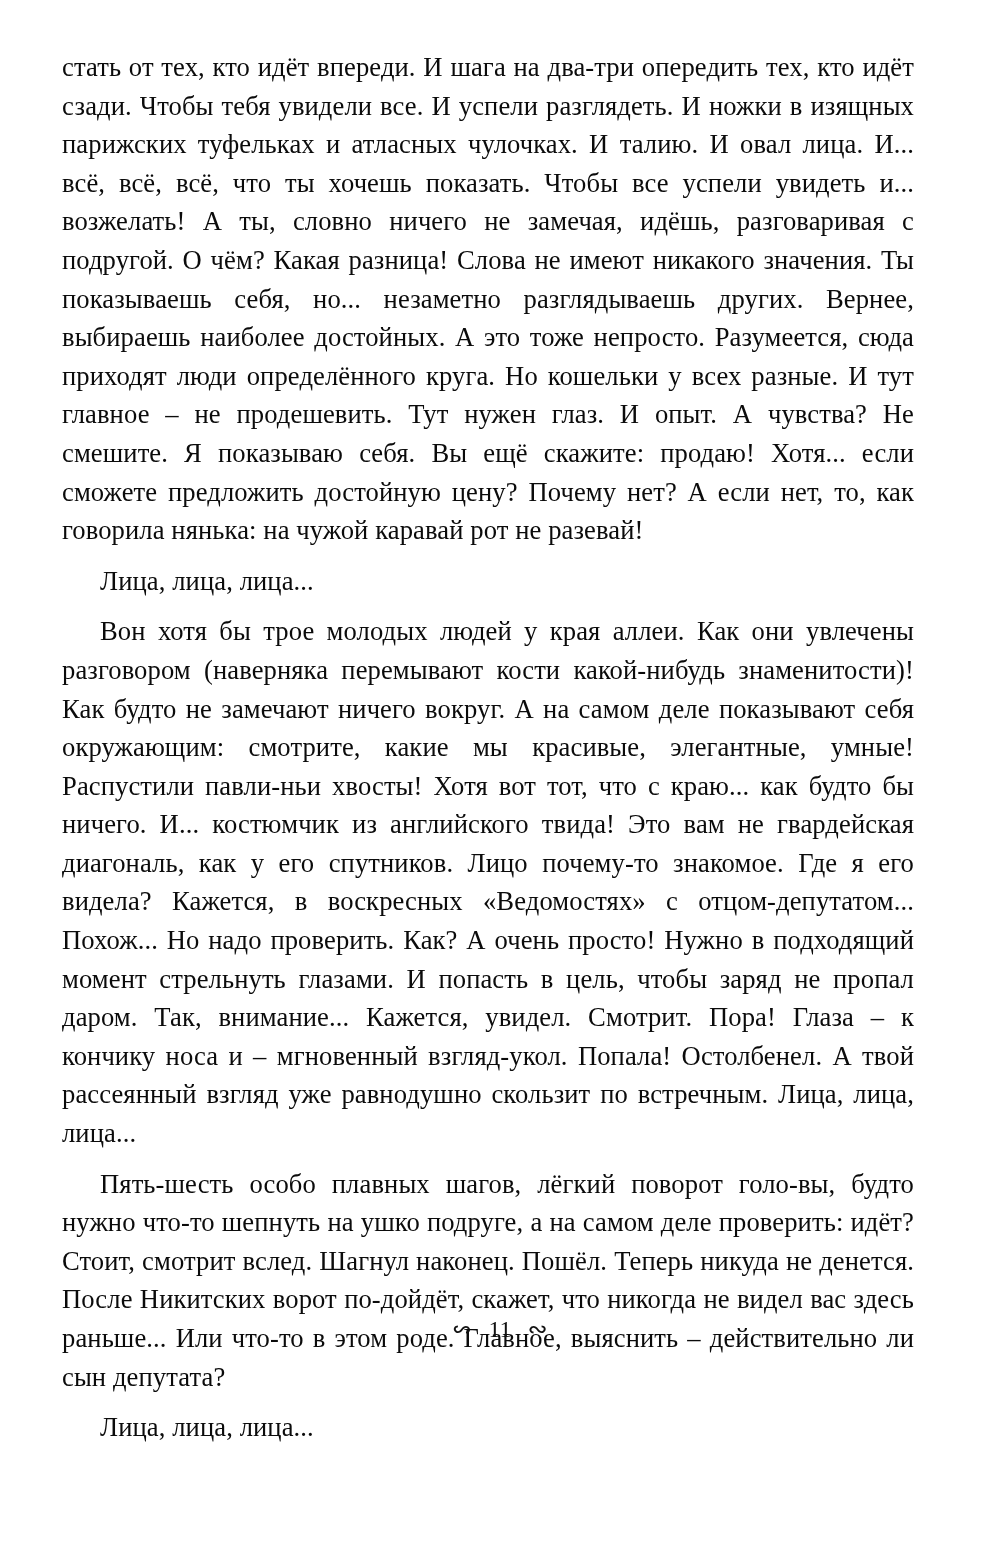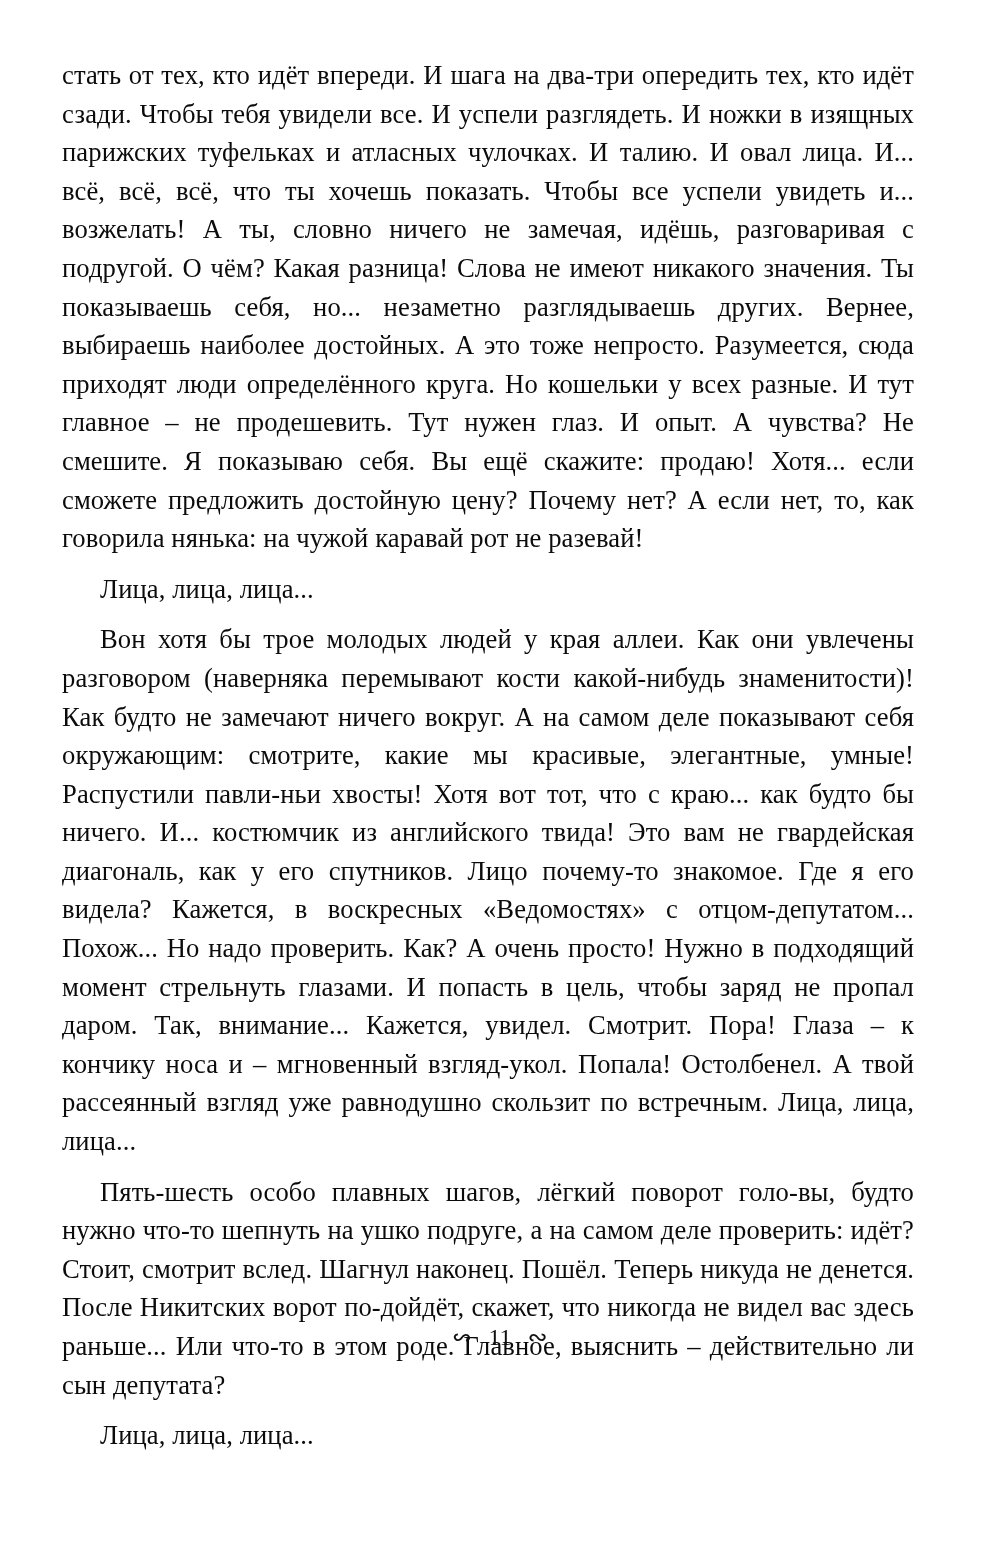--- a/index.html
+++ b/index.html
@@ -11,21 +11,21 @@
     width: 1000px;
     height: 1543px;
     font-family: "Liberation Serif", "DejaVu Serif", serif;
     color: #0b0b0b;
     position: relative;
     overflow: hidden;
   }
   .page {
     position: absolute;
     left: 0;
-    top: 8px;
+    top: 0;
     width: 1000px;
     height: 1389px;
     box-sizing: border-box;
     padding: 48px 86px 0 62px;
   }
   .body-text {
     font-size: 26.6px;
     line-height: 38.6px;
     text-align: justify;
     text-justify: inter-word;

